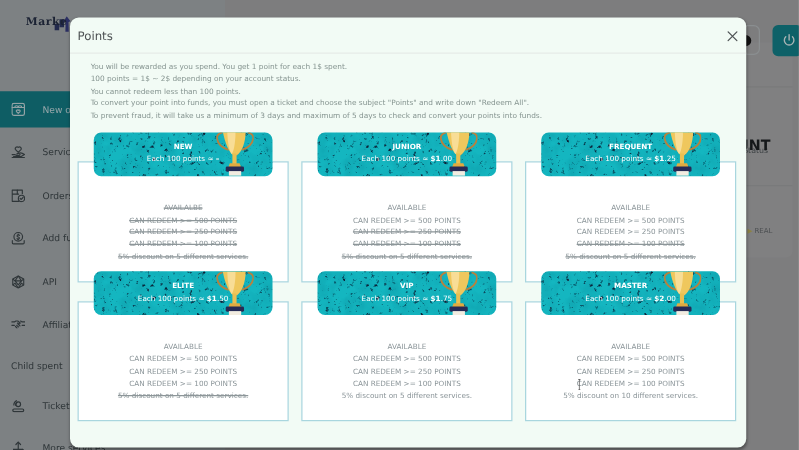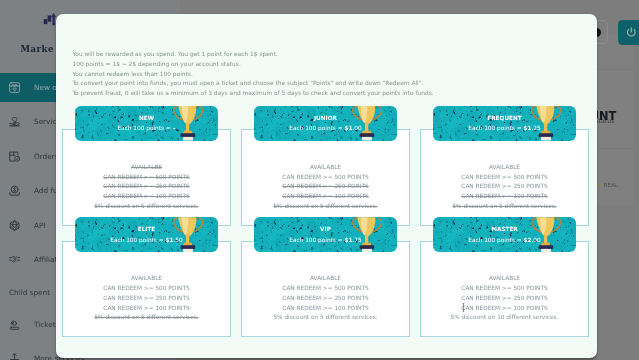--- a/index.html
+++ b/index.html
@@ -4,21 +4,21 @@
 <style>
   html,body{margin:0;padding:0;}
   body{width:639px;height:360px;overflow:hidden;position:relative;
        font-family:"DejaVu Sans",sans-serif;background:#7d7d7e;}
   div,span{box-sizing:border-box;}
 
   
   .sidebar{position:absolute;left:0;top:0;width:180px;height:360px;background:#7d8183;}
     .logo-mark{position:absolute;left:43px;top:13.4px;width:13.5px;height:12.6px;}
   .logo-mark svg{display:block;width:13.5px;height:12.6px;}
-  .logo-text{position:absolute;left:20.6px;top:45px;font-family:"DejaVu Serif",serif;
+  .logo-text{position:absolute;left:20.6px;top:14px;font-family:"DejaVu Serif",serif;
              font-weight:bold;font-size:8.6px;line-height:9px;color:#1b2233;letter-spacing:.45px;}
   .nav-item{position:absolute;left:0;width:170px;height:29.4px;}
   .nav-item .ic{position:absolute;left:8.5px;top:50%;margin-top:-5.6px;width:11.2px;height:11.2px;color:#2f3639;}
   .nav-item .ic svg{display:block;width:11.2px;height:11.2px;}
   .nav-item .lb{position:absolute;left:34px;top:50%;margin-top:-4.6px;font-size:7.3px;line-height:9.2px;
                 color:#2f3639;white-space:nowrap;}
   .nav-item.active{background:#0e5d64;border-radius:0 7px 7px 0;}
   .nav-item.active .ic{color:#93a3a6;}
   .nav-item.active .lb{color:#97a7aa;}
   .nav-section{position:absolute;left:8.9px;font-size:7.3px;line-height:9.2px;color:#2f3639;white-space:nowrap;}
@@ -219,20 +219,28 @@
     <div class="avatar"></div>
   </div>
   <div class="power-btn">
     <svg viewBox="0 0 24 24" fill="none" stroke="currentColor" stroke-width="2.1" stroke-linecap="round">
       <path d="M12 3.4 v8.0"></path>
       <path d="M6.9 6.6 a7.3 7.3 0 1 0 10.2 0"></path>
     </svg>
   </div>
 
   <div class="modal">
+    <div class="modal-header">
+      <div class="modal-title">Points</div>
+      <div class="modal-close">
+        <svg viewBox="0 0 14 14" fill="none" stroke="currentColor" stroke-width="1" stroke-linecap="round">
+          <path d="M3.5 3.5 L10.5 10.5 M10.5 3.5 L3.5 10.5"></path>
+        </svg>
+      </div>
+    </div>
     <div class="intro" id="introHost">
         <p>You will be rewarded as you spend. You get 1 point for each 1$ spent.</p>
         <p>100 points = 1$ ~ 2$ depending on your account status.</p>
         <p>You cannot redeem less than 100 points.</p>
         <p>To convert your point into funds, you must open a ticket and choose the subject "Points" and write down "Redeem All".</p>
         <p>To prevent fraud, it will take us a minimum of 3 days and maximum of 5 days to check and convert your points into funds.</p>
       </div>
     <div class="grid" id="gridHost">
         <div class="tier" style="left: 0px; top: 0px;">
           <div class="tier-box">

